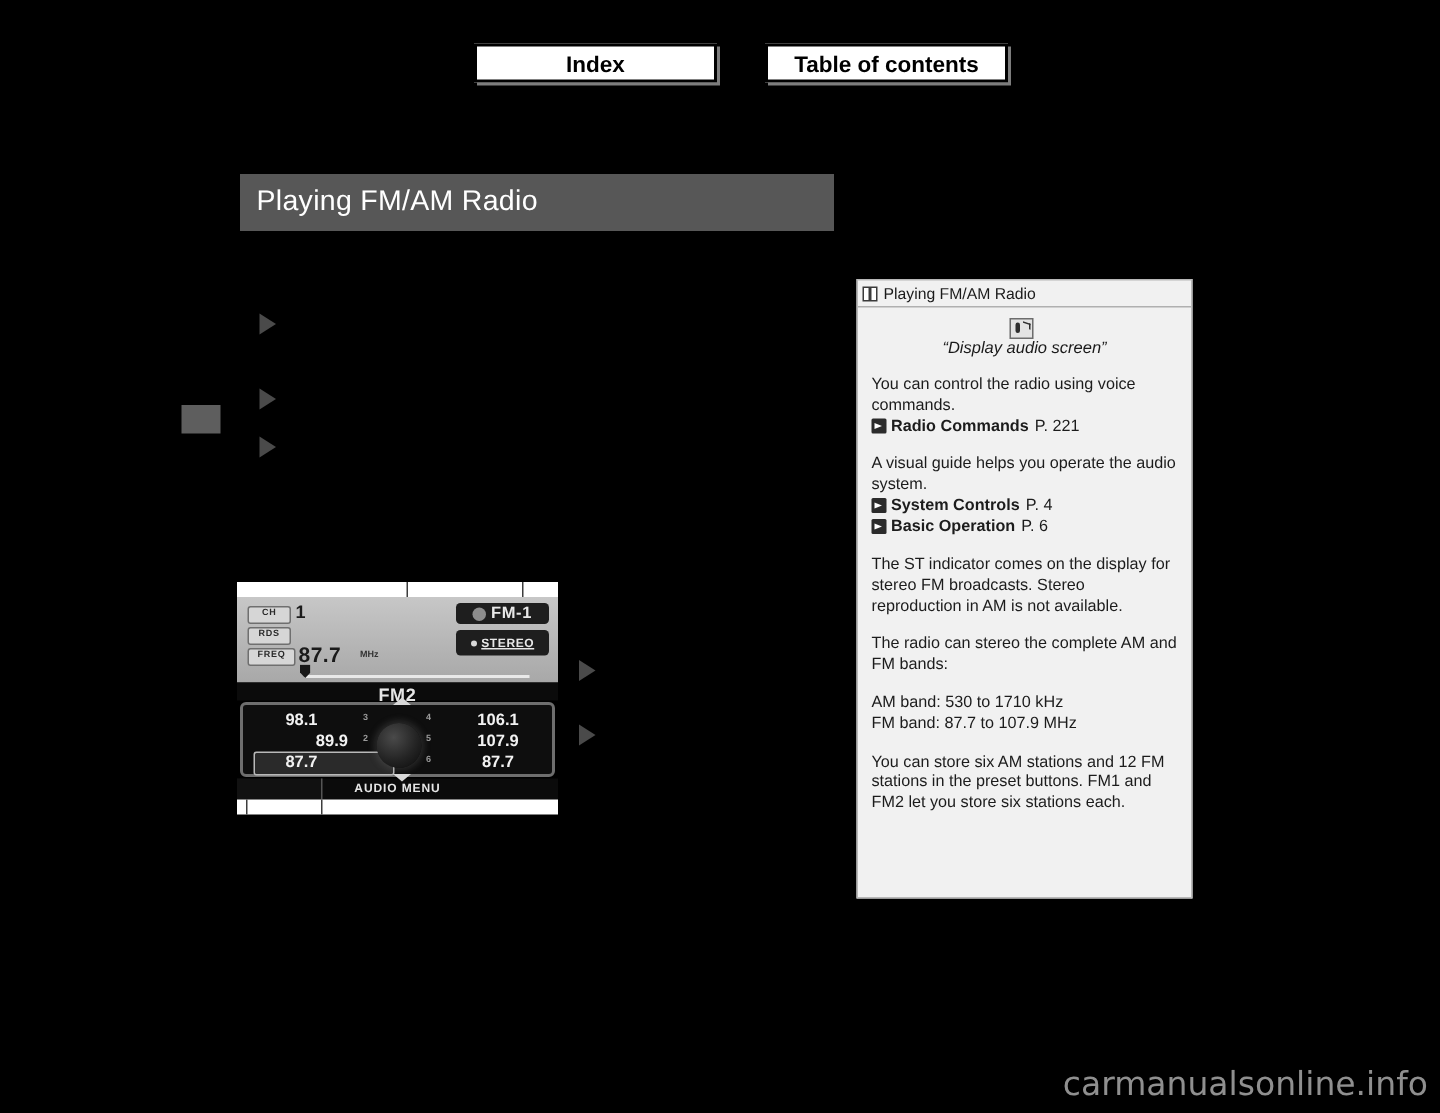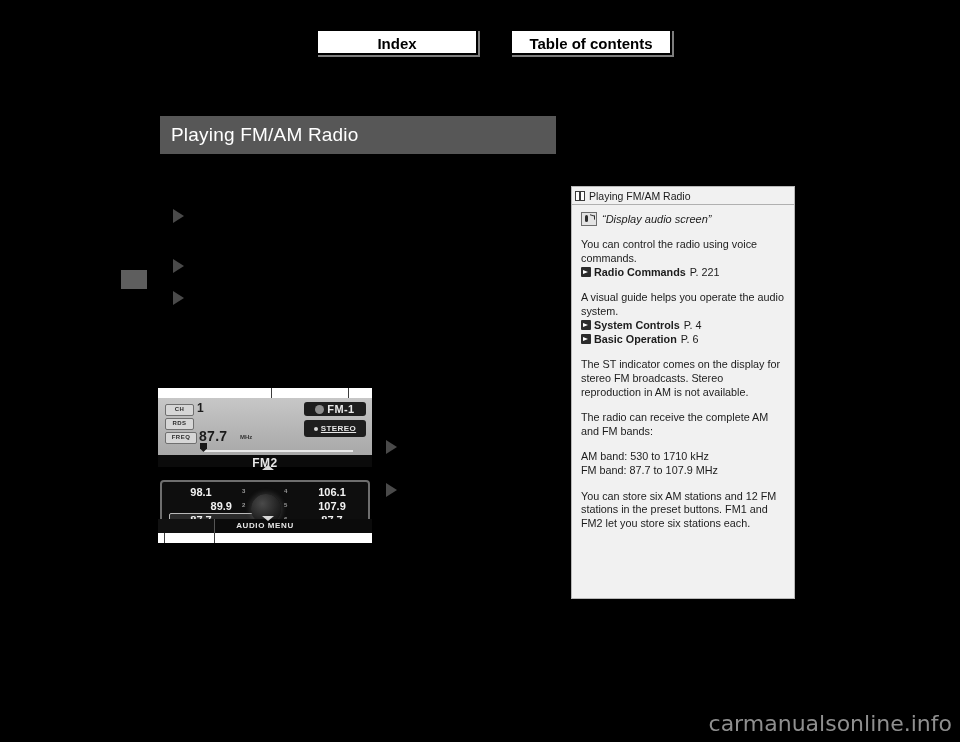--- a/index.html
+++ b/index.html
@@ -219,21 +219,20 @@
 
   
   #preset-panel {
     position: absolute;
     left: 2px; top: 80px;
     width: 210px; height: 50px;
     background: #0e0e0e;
     border: 2px solid #6e6e6e;
     border-radius: 4px;
     box-sizing: border-box;
-    margin-top: 12px;
   }
   .preset-cell {
     position: absolute;
     color: #f2f2f2;
     font-size: 11px;
     font-weight: bold;
     width: 62px;
     text-align: center;
   }
   .preset-num {
@@ -324,20 +323,21 @@
     font-size: 10.5px;
     color: #1a1a1a;
   }
   #side-body {
     padding: 7px 9px 0 9px;
   }
   #voice-cmd-row {
     display: flex;
     align-items: center;
     margin-bottom: 11px;
+    flex-direction: column;
   }
   #voice-icon {
     width: 14px; height: 12px;
     border: 1px solid #6d6d6d;
     background: #e3e3e3;
     margin-right: 5px;
     flex: none;
     position: relative;
   }
   #voice-icon::before {
@@ -526,21 +526,21 @@
       </div>
       <div class="ref-line">
         <span class="ref-icon"></span>
         <span class="ref-title">Basic Operation</span>
         <span class="ref-page">P. 6</span>
       </div>
     </div>
 
     <p class="side-para">The ST indicator comes on the display for stereo FM broadcasts. Stereo reproduction in AM is not available.</p>
 
-    <p class="side-para">The radio can receive the complete AM and FM bands:</p>
+    <p class="side-para">The radio can stereo the complete AM and FM bands:</p>
 
     <p class="side-para" style="margin-bottom:11px;">
       <span>AM band: 530 to 1710 kHz</span><br>
       <span>FM band: 87.7 to 107.9 MHz</span>
     </p>
 
     <p class="side-para">You can store six AM stations and 12 FM stations in the preset buttons. FM1 and FM2 let you store six stations each.</p>
   </div>
 </div>
 

